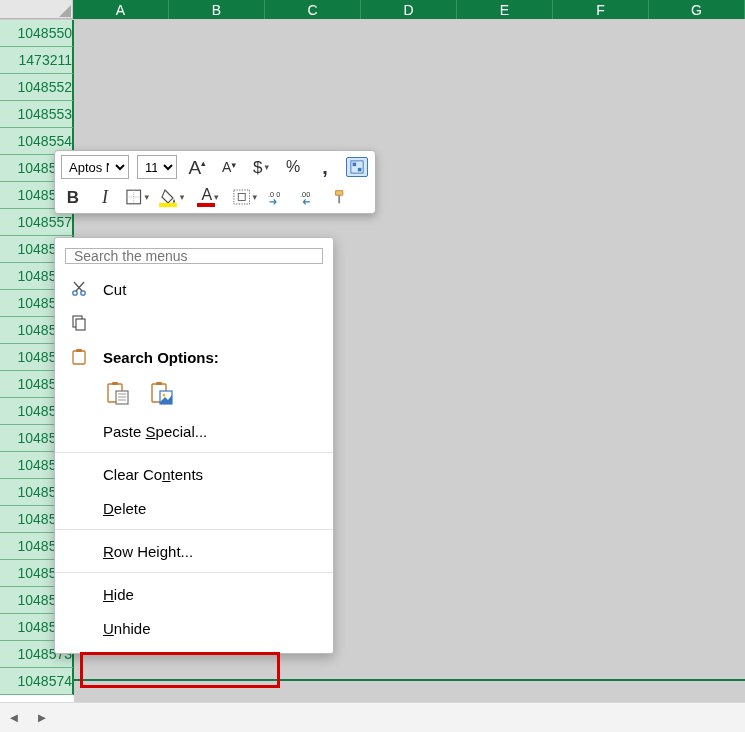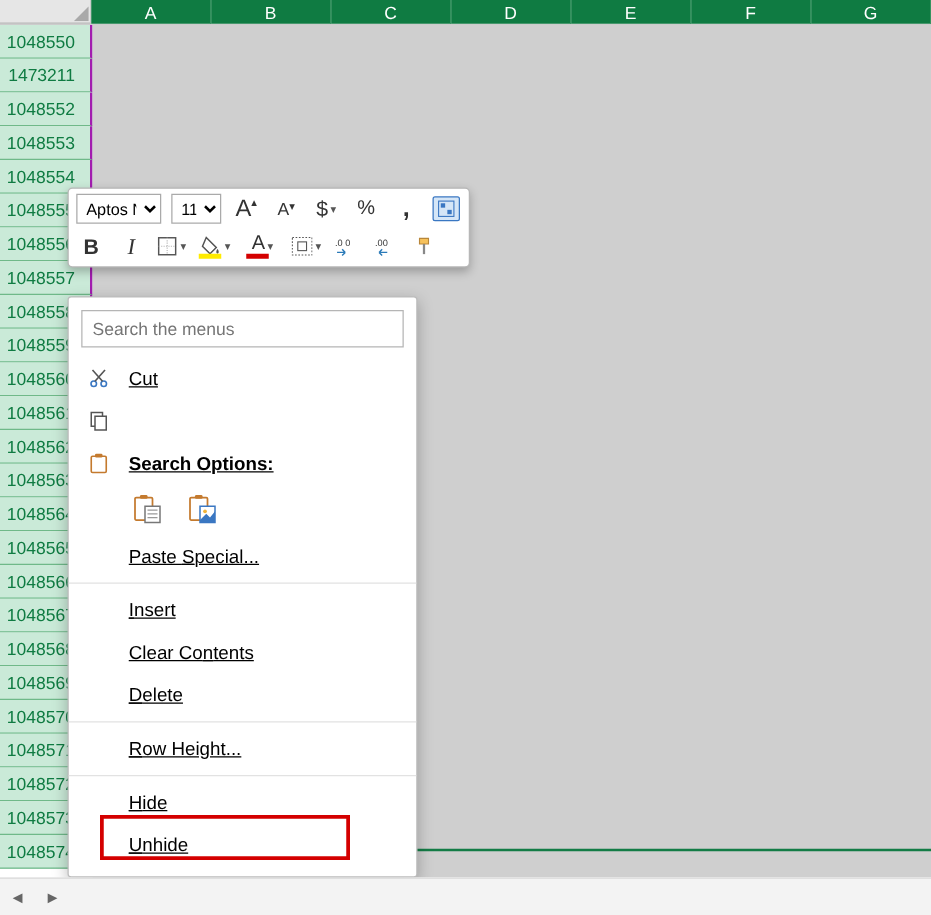--- a/index.html
+++ b/index.html
@@ -50,25 +50,25 @@
   }
   .row-headers {
     width: 74px;
     display: flex;
     flex-direction: column;
   }
   .row-h {
     height: 27px;
     background: #caead8;
     border-bottom: 1px solid #6fb989;
-    border-right: 2px solid #a21caf;
+    border-right: 2px solid #15803d;
     display: flex;
     align-items: center;
     justify-content: flex-end;
-    padding-right: 12px;
+    padding-right: 0;
     color: #0f7b42;
     font-size: 14px;
     overflow:hidden;
     white-space:nowrap;
   }
   .cells-region {
     flex: 1;
     background: #cfcfcf;
     position: relative;
     overflow:hidden;
@@ -143,39 +143,39 @@
     border: 1px solid #bcbcbc;
     border-radius: 3px;
     box-shadow: 0 4px 12px rgba(0,0,0,.25);
     padding: 6px 0 8px 0;
   }
   .cm-search {
     margin: 4px 10px 8px 10px;
   }
   .cm-search input {
     width: 100%;
-    height: 30px;
+    height: 16px;
     border: 1px solid #b5b5b5;
     padding: 0 8px;
     font-size: 14px;
     color:#6d28d9;
     font-family: inherit;
   }
   .cm-item {
     display: flex;
     align-items: center;
     height: 34px;
     padding: 0 12px 0 14px;
     gap: 14px;
     font-size: 15px;
     cursor: default;
   }
   .cm-icon { width: 20px; display:flex; justify-content:center; color:#555;}
   .cm-icon svg { width:18px; height:18px; }
-  .cm-label { flex:1;text-decoration:underline; }
+  .cm-label { flex:1; }
   .cm-label .ul { text-decoration: underline; }
   .cm-label.bold { font-weight: 600; }
   .cm-sep { height:1px; background:#e2e2e2; margin:4px 0; }
   .paste-icons {
     padding: 4px 12px 6px 48px;
     display:flex; gap:14px;
   }
   .paste-ic {
     width:30px; height:30px;
     display:flex; align-items:center; justify-content:center;
@@ -408,24 +408,20 @@
 
   <div class="cm-item">
     <span class="cm-icon"></span>
     <span class="cm-label">Paste <span class="ul">S</span>pecial...</span>
   </div>
 
   <div class="cm-sep"></div>
 
   <div class="cm-item">
     <span class="cm-icon"></span>
-    <span class="cm-label"><span class="ul">I</span>nsert</span>
-  </div>
-  <div class="cm-item">
-    <span class="cm-icon"></span>
     <span class="cm-label">Clear Co<span class="ul">n</span>tents</span>
   </div>
   <div class="cm-item">
     <span class="cm-icon"></span>
     <span class="cm-label"><span class="ul">D</span>elete</span>
   </div>
 
   <div class="cm-sep"></div>
 
   <div class="cm-item">

